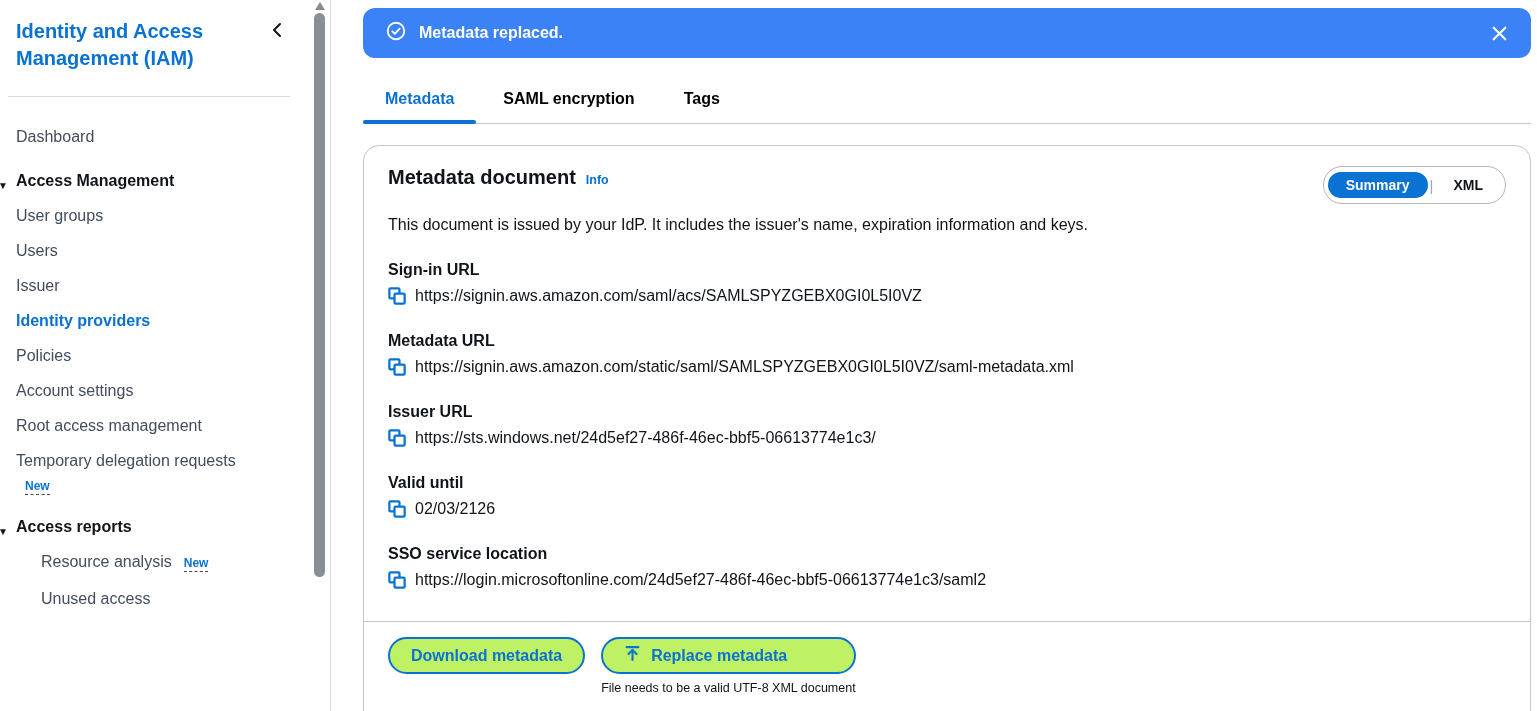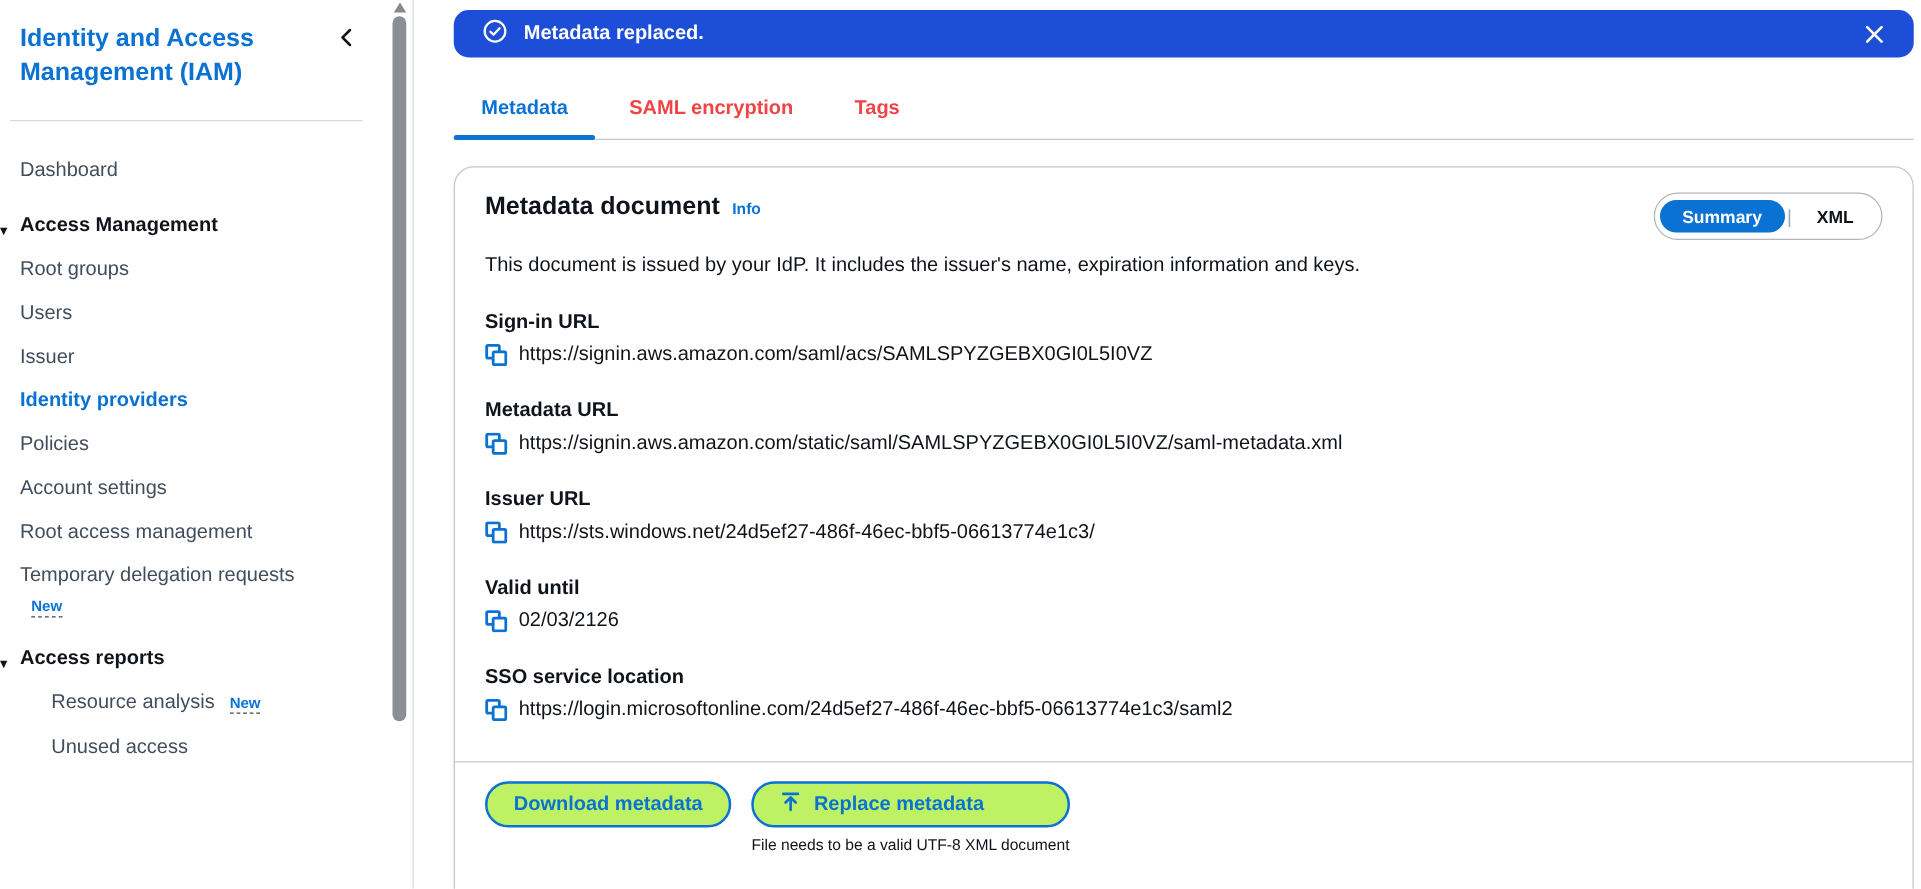--- a/index.html
+++ b/index.html
@@ -37,28 +37,28 @@
   .side-scroll { position:absolute; top:0; left:313px; width:14px; height:100%; }
   .side-scroll .up-arrow { position:absolute; top:2px; left:2px; width:0; height:0;
       border-left:5px solid transparent; border-right:5px solid transparent;
       border-bottom:8px solid #8a8a8a; cursor:pointer; }
   .side-scroll .thumb { position:absolute; top:13px; left:1px; width:11px; height:564px;
       background:#8a8f96; border-radius:6px; cursor:pointer; }
 
   
   .main { flex:1; padding:0 6px 0 32px; }
 
-  .banner { margin-top:8px; height:38px; background:#1d4ed8; border-radius:12px;
+  .banner { margin-top:8px; height:50px; background:#3b82f6; border-radius:12px;
             display:flex; align-items:center; padding:0 22px; }
   .banner-msg { color:#fff; font-weight:700; font-size:16px; margin-left:12px; }
   .banner-close { margin-left:auto; cursor:pointer; display:flex; align-items:center; }
 
   .tabs { margin-top:22px; display:flex; align-items:center; border-bottom:1px solid #c6c6cd; }
   .tab { position:relative; padding:10px 22px 15px; font-size:16px; font-weight:700;
-         color:#ef4444; cursor:pointer; }
+         color:#000000; cursor:pointer; }
   .tab.active { color:#0972d3; }
   .tab.active::after { content:""; position:absolute; left:0; right:0; bottom:-1px; height:4px;
          background:#0972d3; border-radius:3px; }
   .tab-sep { width:1px; background:#b6bec9; margin:8px 2px 14px; }
 
   .card { margin-top:21px; border:1px solid #c6c6cd; border-radius:16px; background:#fff;
           height:610px; box-shadow:0 1px 2px rgba(0,0,0,0.03); }
   .card-body { padding:20px 24px 0; }
   .card-head { display:flex; align-items:flex-start; }
   .card-title-wrap { display:flex; align-items:baseline; gap:10px; }
@@ -107,21 +107,21 @@
     <hr class="side-divider">
 
     <nav class="nav">
       <div class="nav-link">Dashboard</div>
 
       <div class="nav-section">
         <span class="caret">▼</span>
         <span>Access Management</span>
       </div>
 
-      <div class="nav-link">Root groups</div>
+      <div class="nav-link">User groups</div>
       <div class="nav-link">Users</div>
       <div class="nav-link">Issuer</div>
       <div class="nav-link active">Identity providers</div>
       <div class="nav-link">Policies</div>
       <div class="nav-link">Account settings</div>
       <div class="nav-link">Root access management</div>
       <div class="nav-link">Temporary delegation requests</div>
       <div class="badge-line">
         <span class="badge-new">New</span>
       </div>

